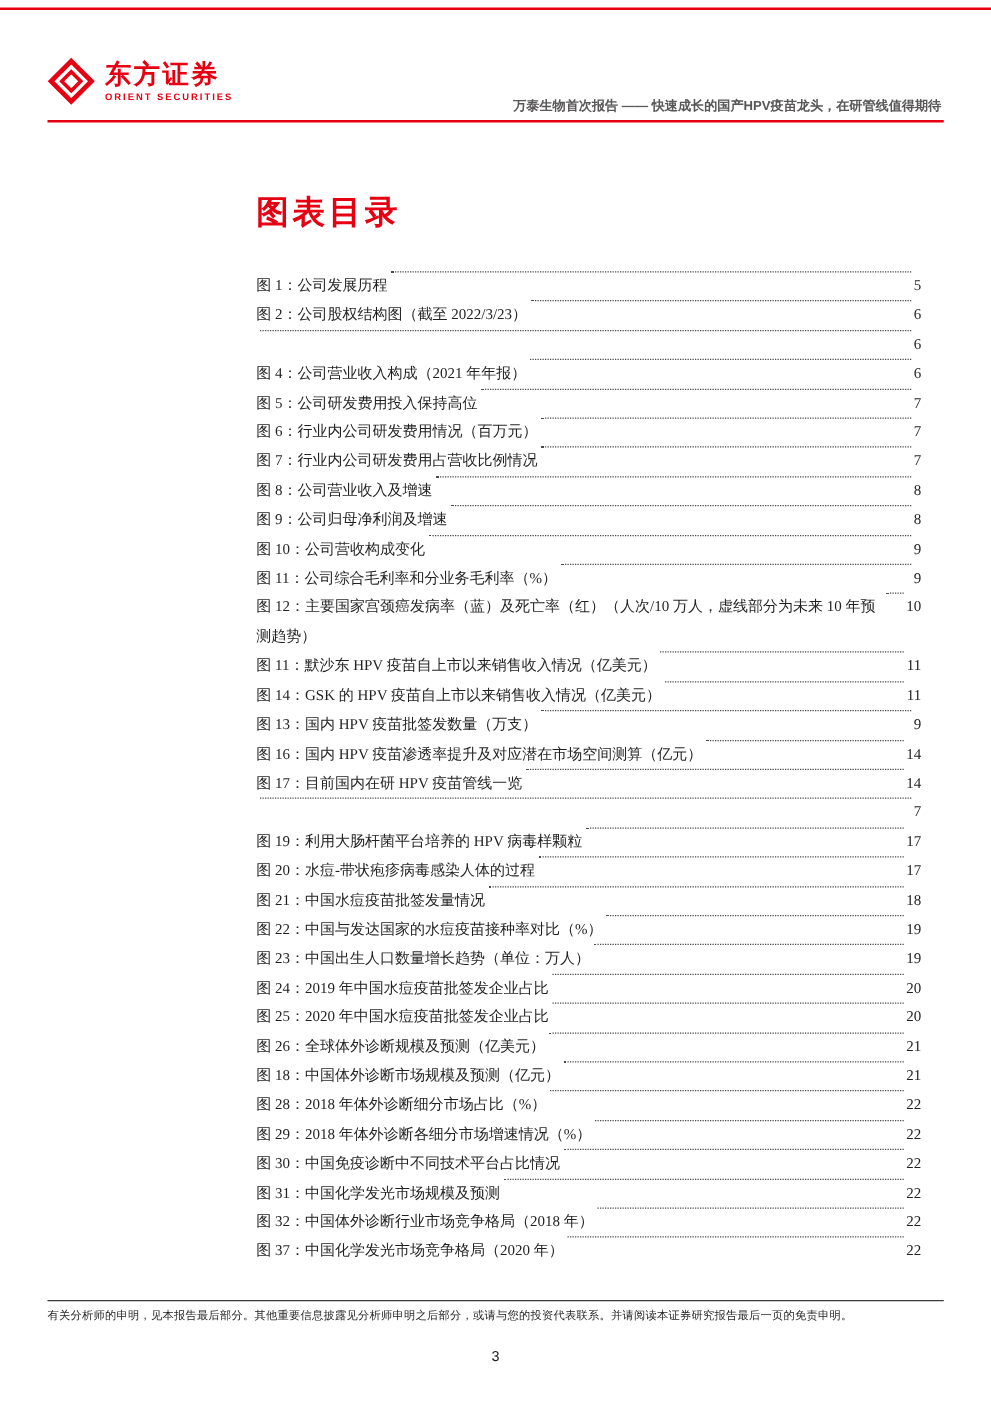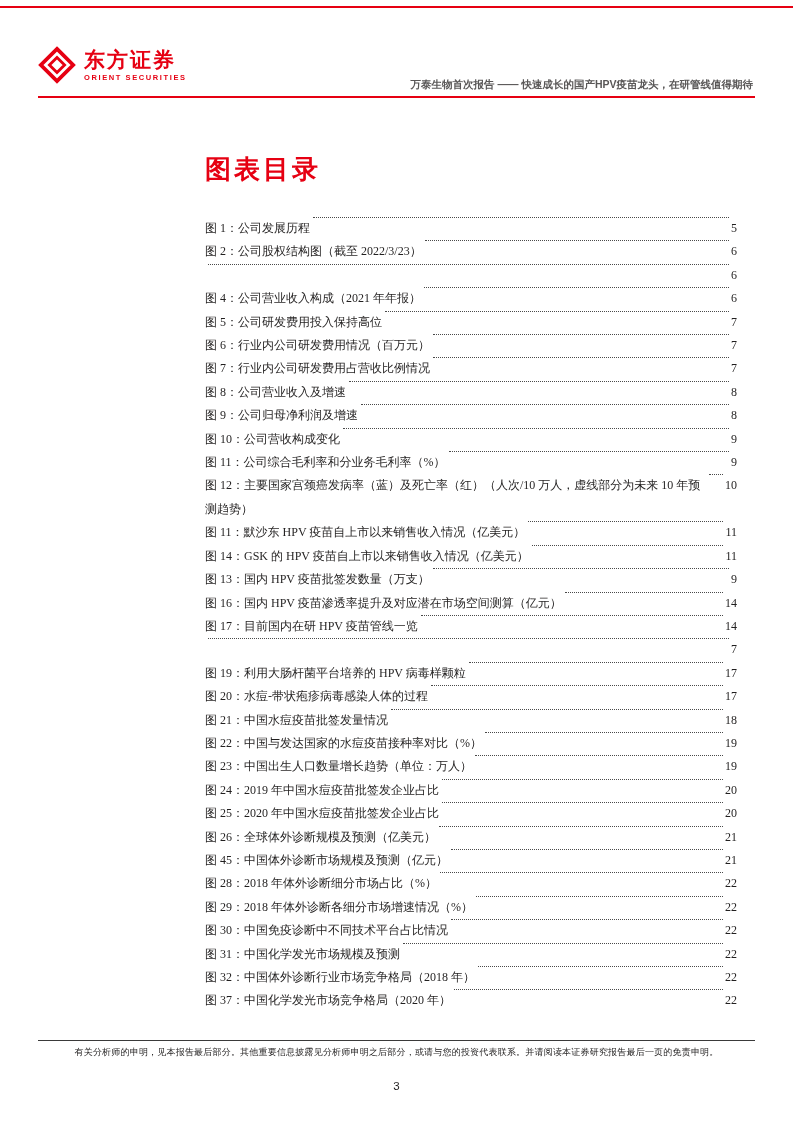--- a/index.html
+++ b/index.html
@@ -64,21 +64,21 @@
     margin: 0 2px 6px 3px;
   }
   .toc-page { flex: 0 0 auto; }
   
   .footer-rule {
     position: absolute; top: 1040px; left: 38px; right: 38px;
     height: 1px; background: #3a3a3a;
   }
   .footer-disclaimer {
     position: absolute; top: 1046px; left: 38px; right: 38px;
-    font-size: 9px; color: #211f1f; text-align: center;
+    font-size: 9px; color: #211f1f; 
     letter-spacing: 0.2px;
   }
   .page-number {
     position: absolute; top: 1080px; left: 0; right: 0;
     text-align: center; font-size: 11.5px; color: #211f1f;
   }
 </style>
 </head>
 <body>
 
@@ -228,21 +228,21 @@
           <span class="toc-label">图 25：2020 年中国水痘疫苗批签发企业占比</span>
           <span class="toc-dots"></span>
           <span class="toc-page">20</span>
         </div>
         <div class="toc-row">
           <span class="toc-label">图 26：全球体外诊断规模及预测（亿美元）</span>
           <span class="toc-dots"></span>
           <span class="toc-page">21</span>
         </div>
         <div class="toc-row">
-          <span class="toc-label">图 45：中国体外诊断市场规模及预测（亿元）</span>
+          <span class="toc-label">图 18：中国体外诊断市场规模及预测（亿元）</span>
           <span class="toc-dots"></span>
           <span class="toc-page">21</span>
         </div>
         <div class="toc-row">
           <span class="toc-label">图 28：2018 年体外诊断细分市场占比（%）</span>
           <span class="toc-dots"></span>
           <span class="toc-page">22</span>
         </div>
         <div class="toc-row">
           <span class="toc-label">图 29：2018 年体外诊断各细分市场增速情况（%）</span>

